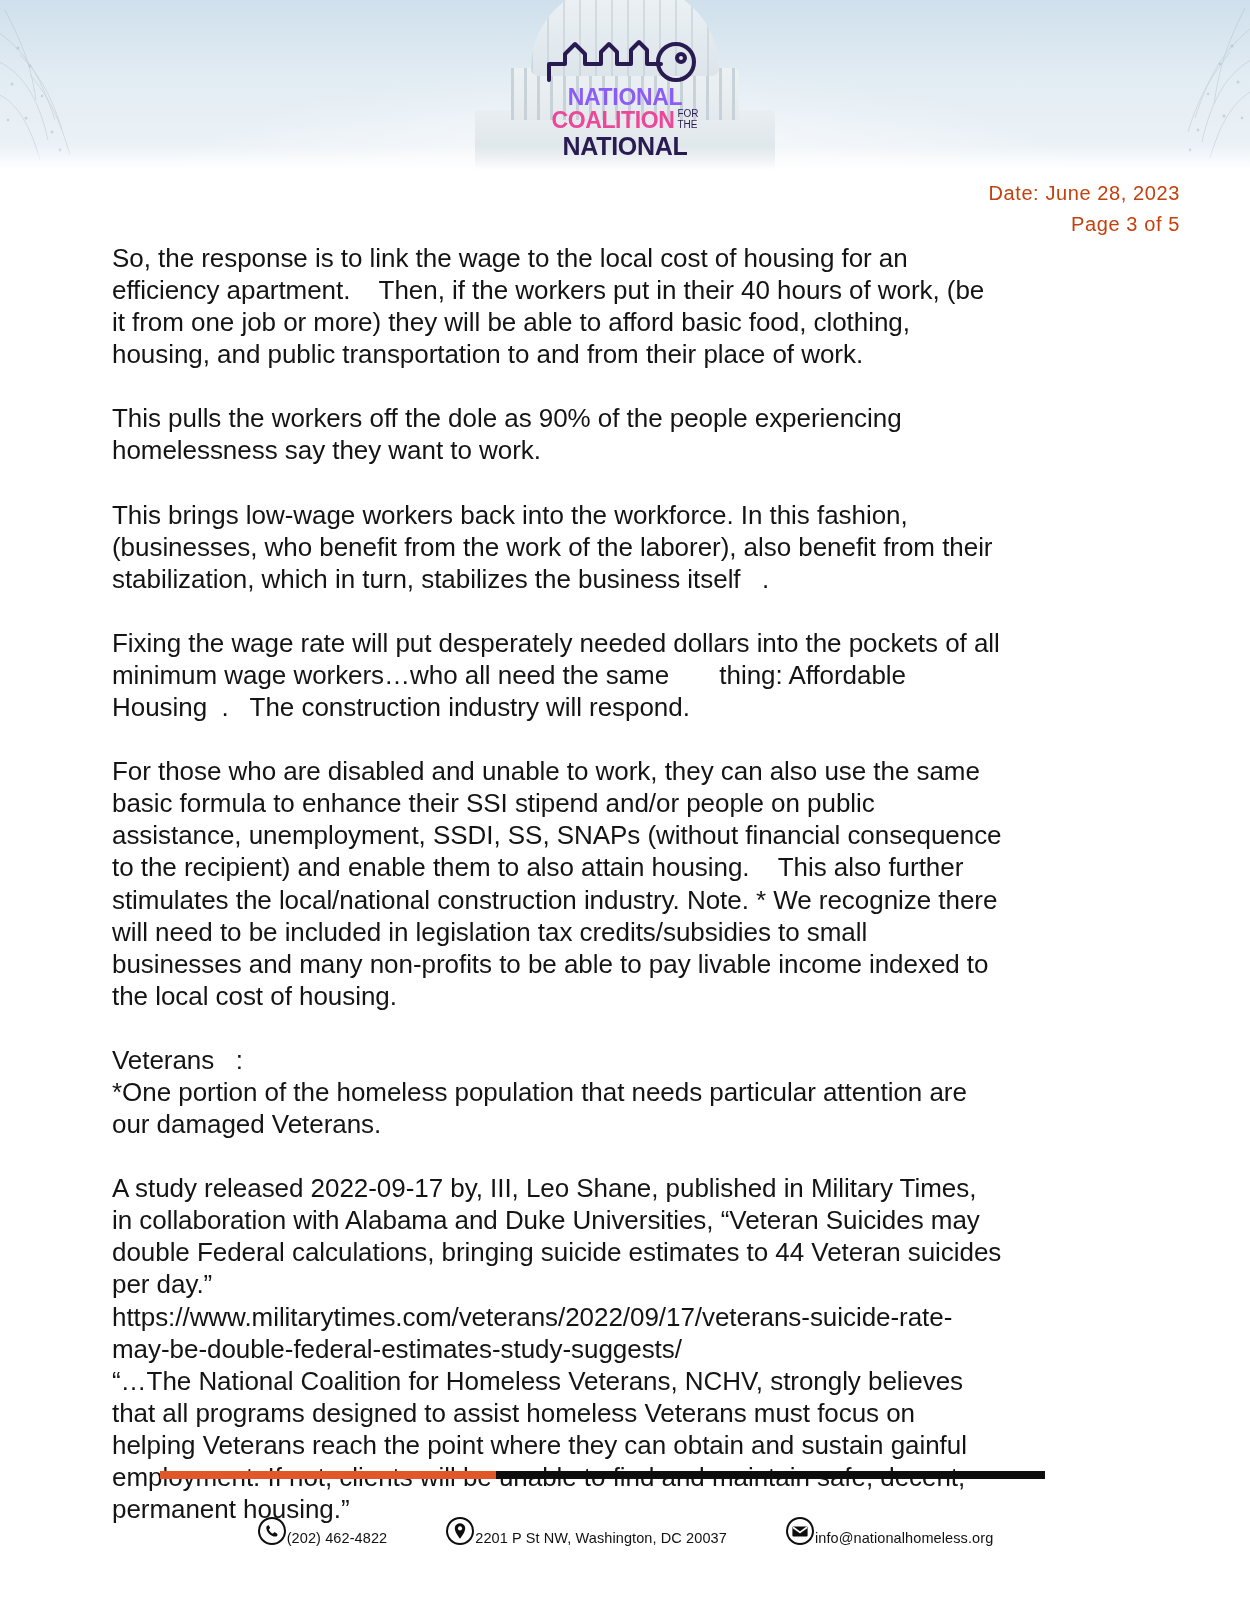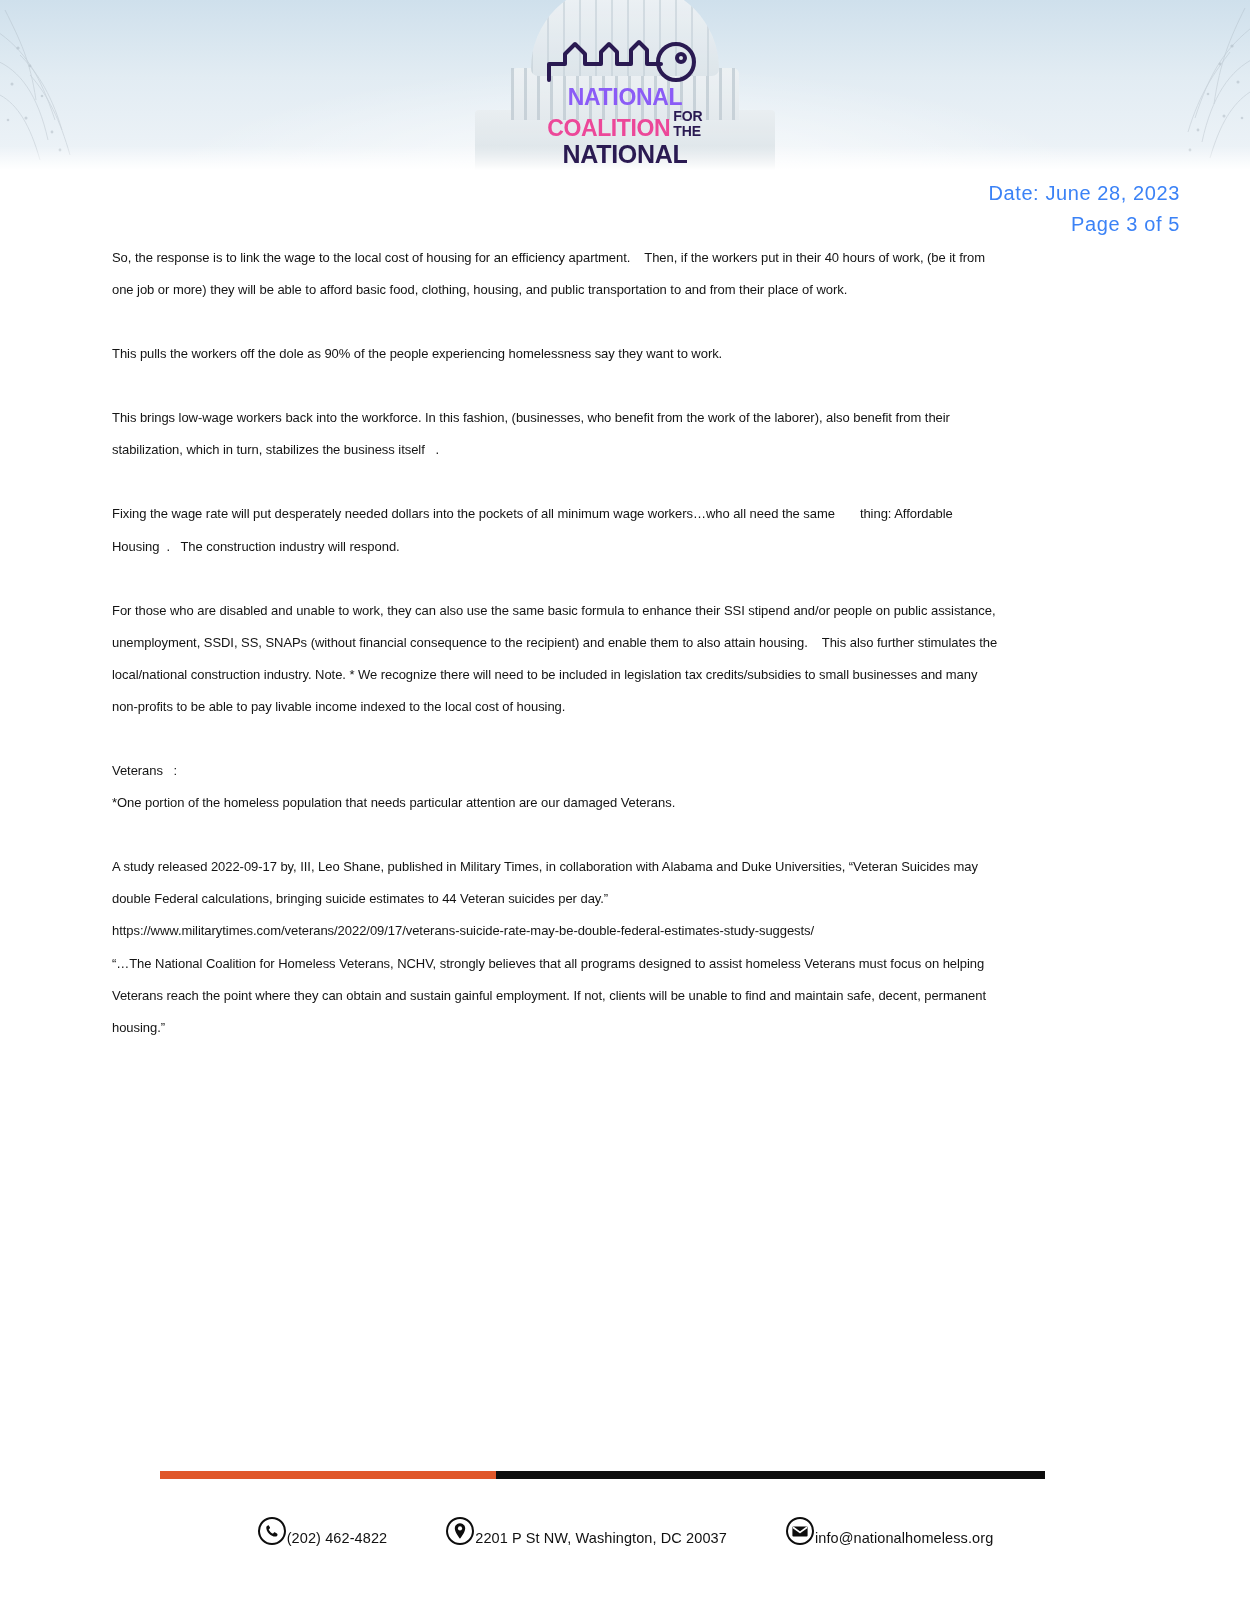--- a/index.html
+++ b/index.html
@@ -152,53 +152,53 @@
     font-size: 23px;
     font-weight: bold;
     letter-spacing: -0.4px;
     color: #ec4899;
   }
   .logo-forthe {
     display: flex;
     flex-direction: column;
     align-items: flex-start;
     color: #2a1a52;
-    font-weight: bold;
-    font-size: 14px;
+    font-weight: normal;
+    font-size: 10px;
     line-height: 1.05;
     padding-bottom: 2px;
   }
   .logo-line3 {
     font-size: 25px;
     font-weight: bold;
     letter-spacing: -0.3px;
     color: #2a1a52;
     line-height: 1.05;
     margin-top: 1px;
   }
 
   
   .meta {
     position: absolute;
     right: 70px;
     top: 178px;
     text-align: right;
     font-size: 20px;
-    color: #3b82f6;
+    color: #c2410c;
     line-height: 1.55;
     letter-spacing: 0.6px;
   }
 
   
   .body-text {
     position: absolute;
     left: 112px;
     top: 242px;
     width: 890px;
-    font-size: 13px;
+    font-size: 26px;
     line-height: 32.1px;
     color: #141414;
     letter-spacing: -0.05px;
   }
   .para { margin: 0 0 32px 0; white-space: pre-wrap; }
   .para:last-child { margin-bottom: 0; }
   .para.tight { margin-bottom: 8px; }
 
   
   .divider {

